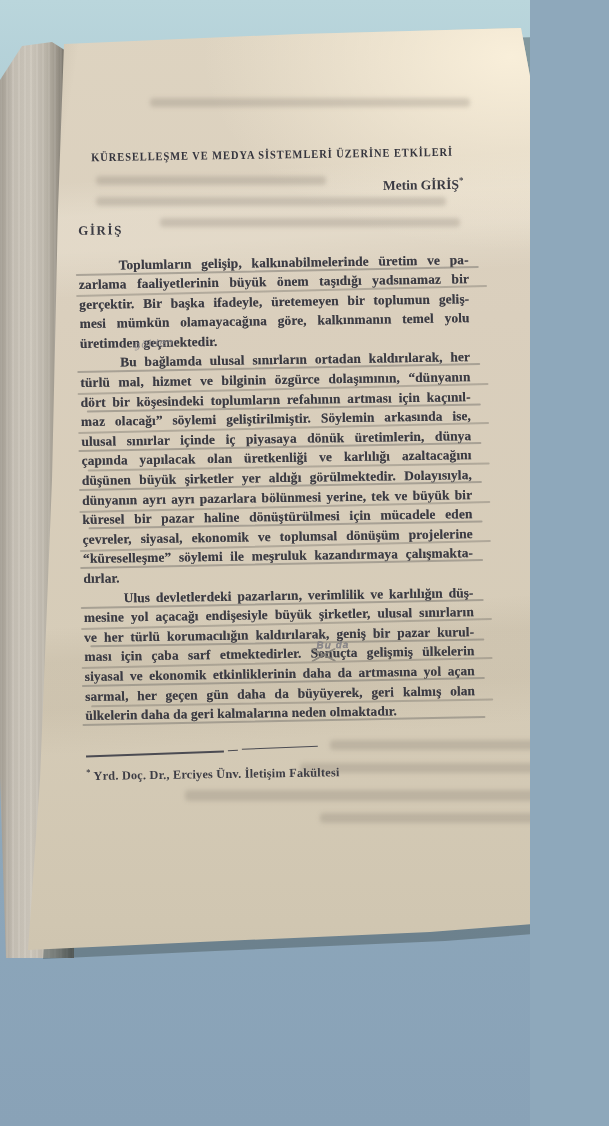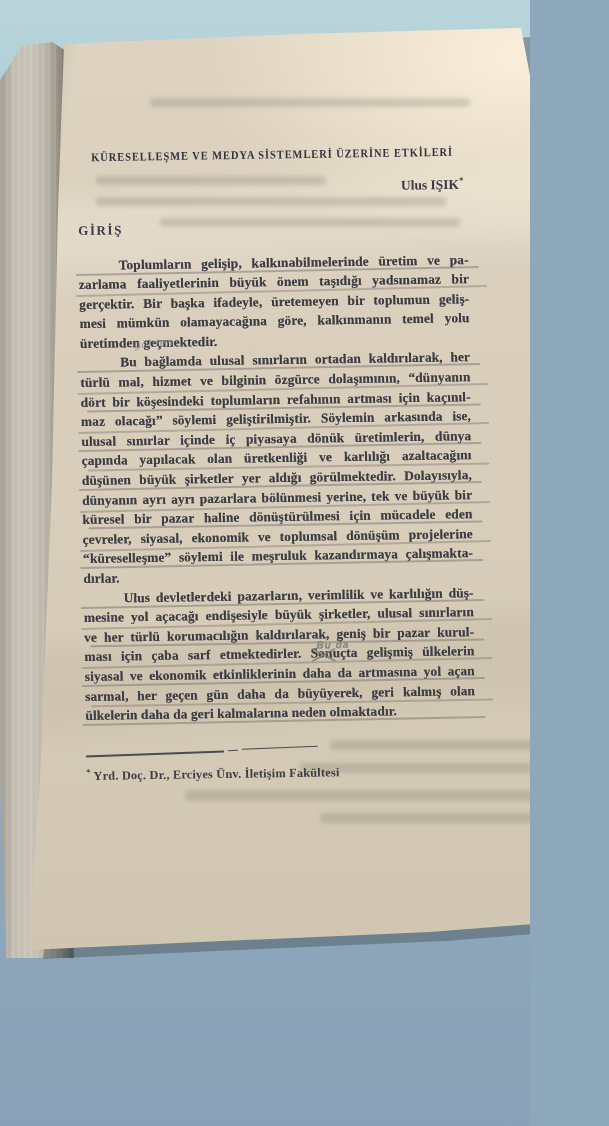--- a/index.html
+++ b/index.html
@@ -91,21 +91,21 @@
     <div class="ghost" style="left:160px;top:218px;width:300px;height:9px;"></div>
     <div class="ghost" style="left:330px;top:740px;width:225px;height:10px;"></div>
     <div class="ghost" style="left:300px;top:763px;width:255px;height:10px;"></div>
     <div class="ghost" style="left:185px;top:790px;width:370px;height:11px;"></div>
     <div class="ghost" style="left:320px;top:813px;width:230px;height:10px;"></div>
 
     <div id="content">
       <div class="title">KÜRESELLEŞME VE MEDYA SİSTEMLERİ ÜZERİNE ETKİLERİ</div>
 
       <div class="author">
-        <span>Ulus IŞIK</span><sup>*</sup>
+        <span>Metin GİRİŞ</span><sup>*</sup>
       </div>
 
       <div class="heading">GİRİŞ</div>
 
       <div id="paragraphs">
           <div class="para">
             <div class="line u first">Toplumların gelişip, kalkınabilmelerinde üretim ve pa-</div>
             <div class="line u">zarlama faaliyetlerinin büyük önem taşıdığı yadsınamaz bir</div>
             <div class="line">gerçektir. Bir başka ifadeyle, üretemeyen bir toplumun geliş-</div>
             <div class="line">mesi mümkün olamayacağına göre, kalkınmanın temel yolu</div>

